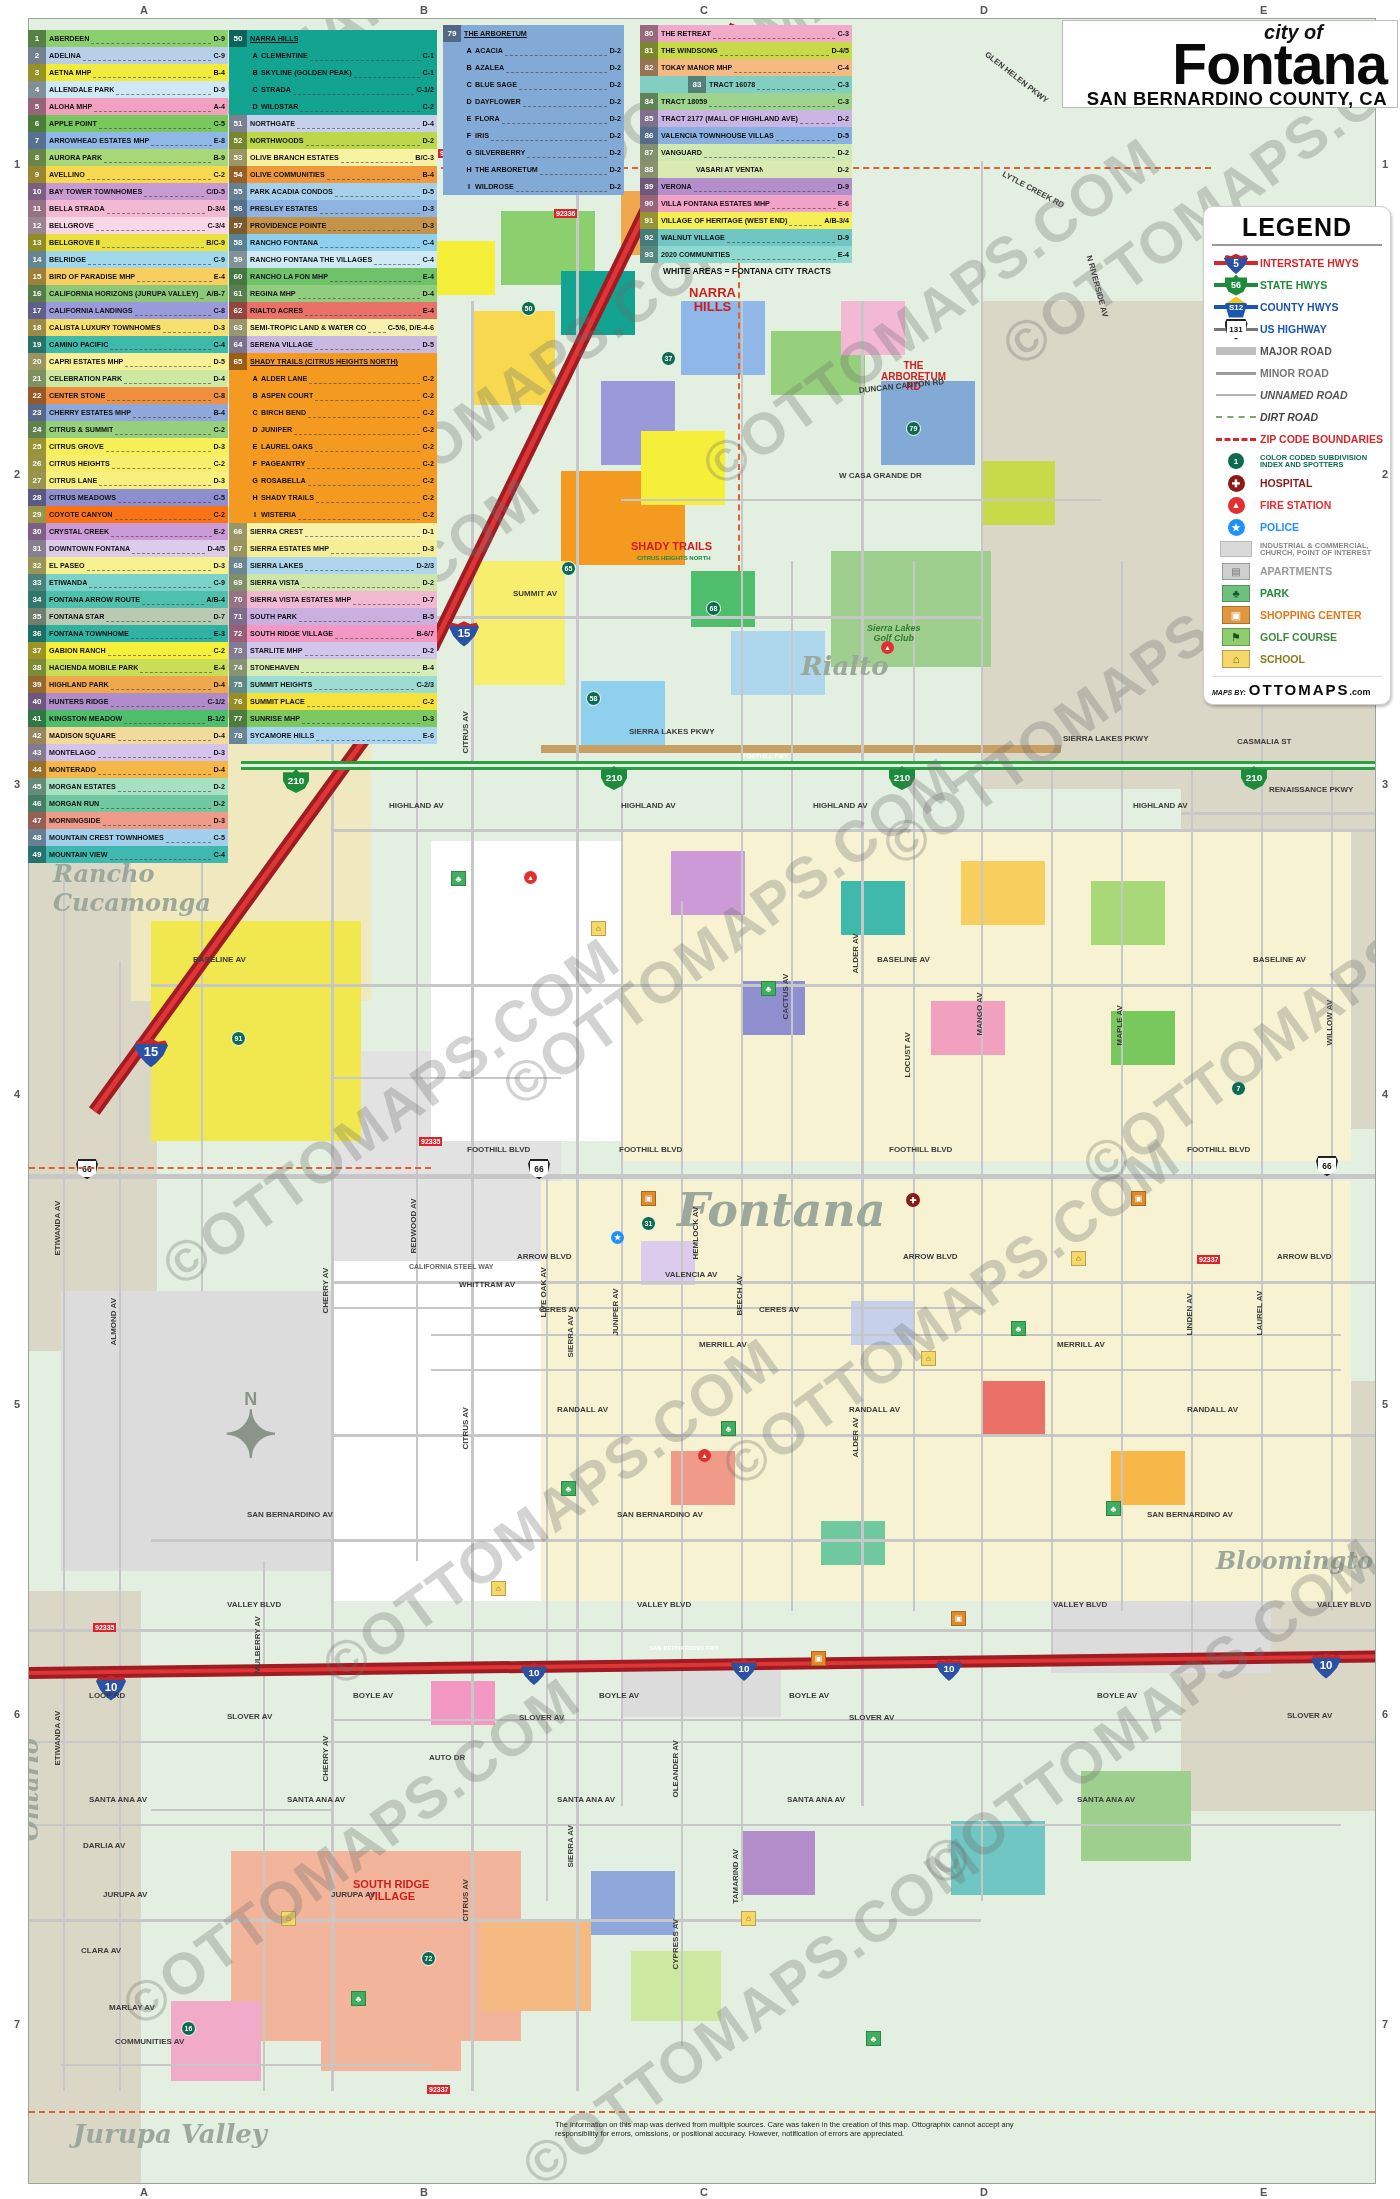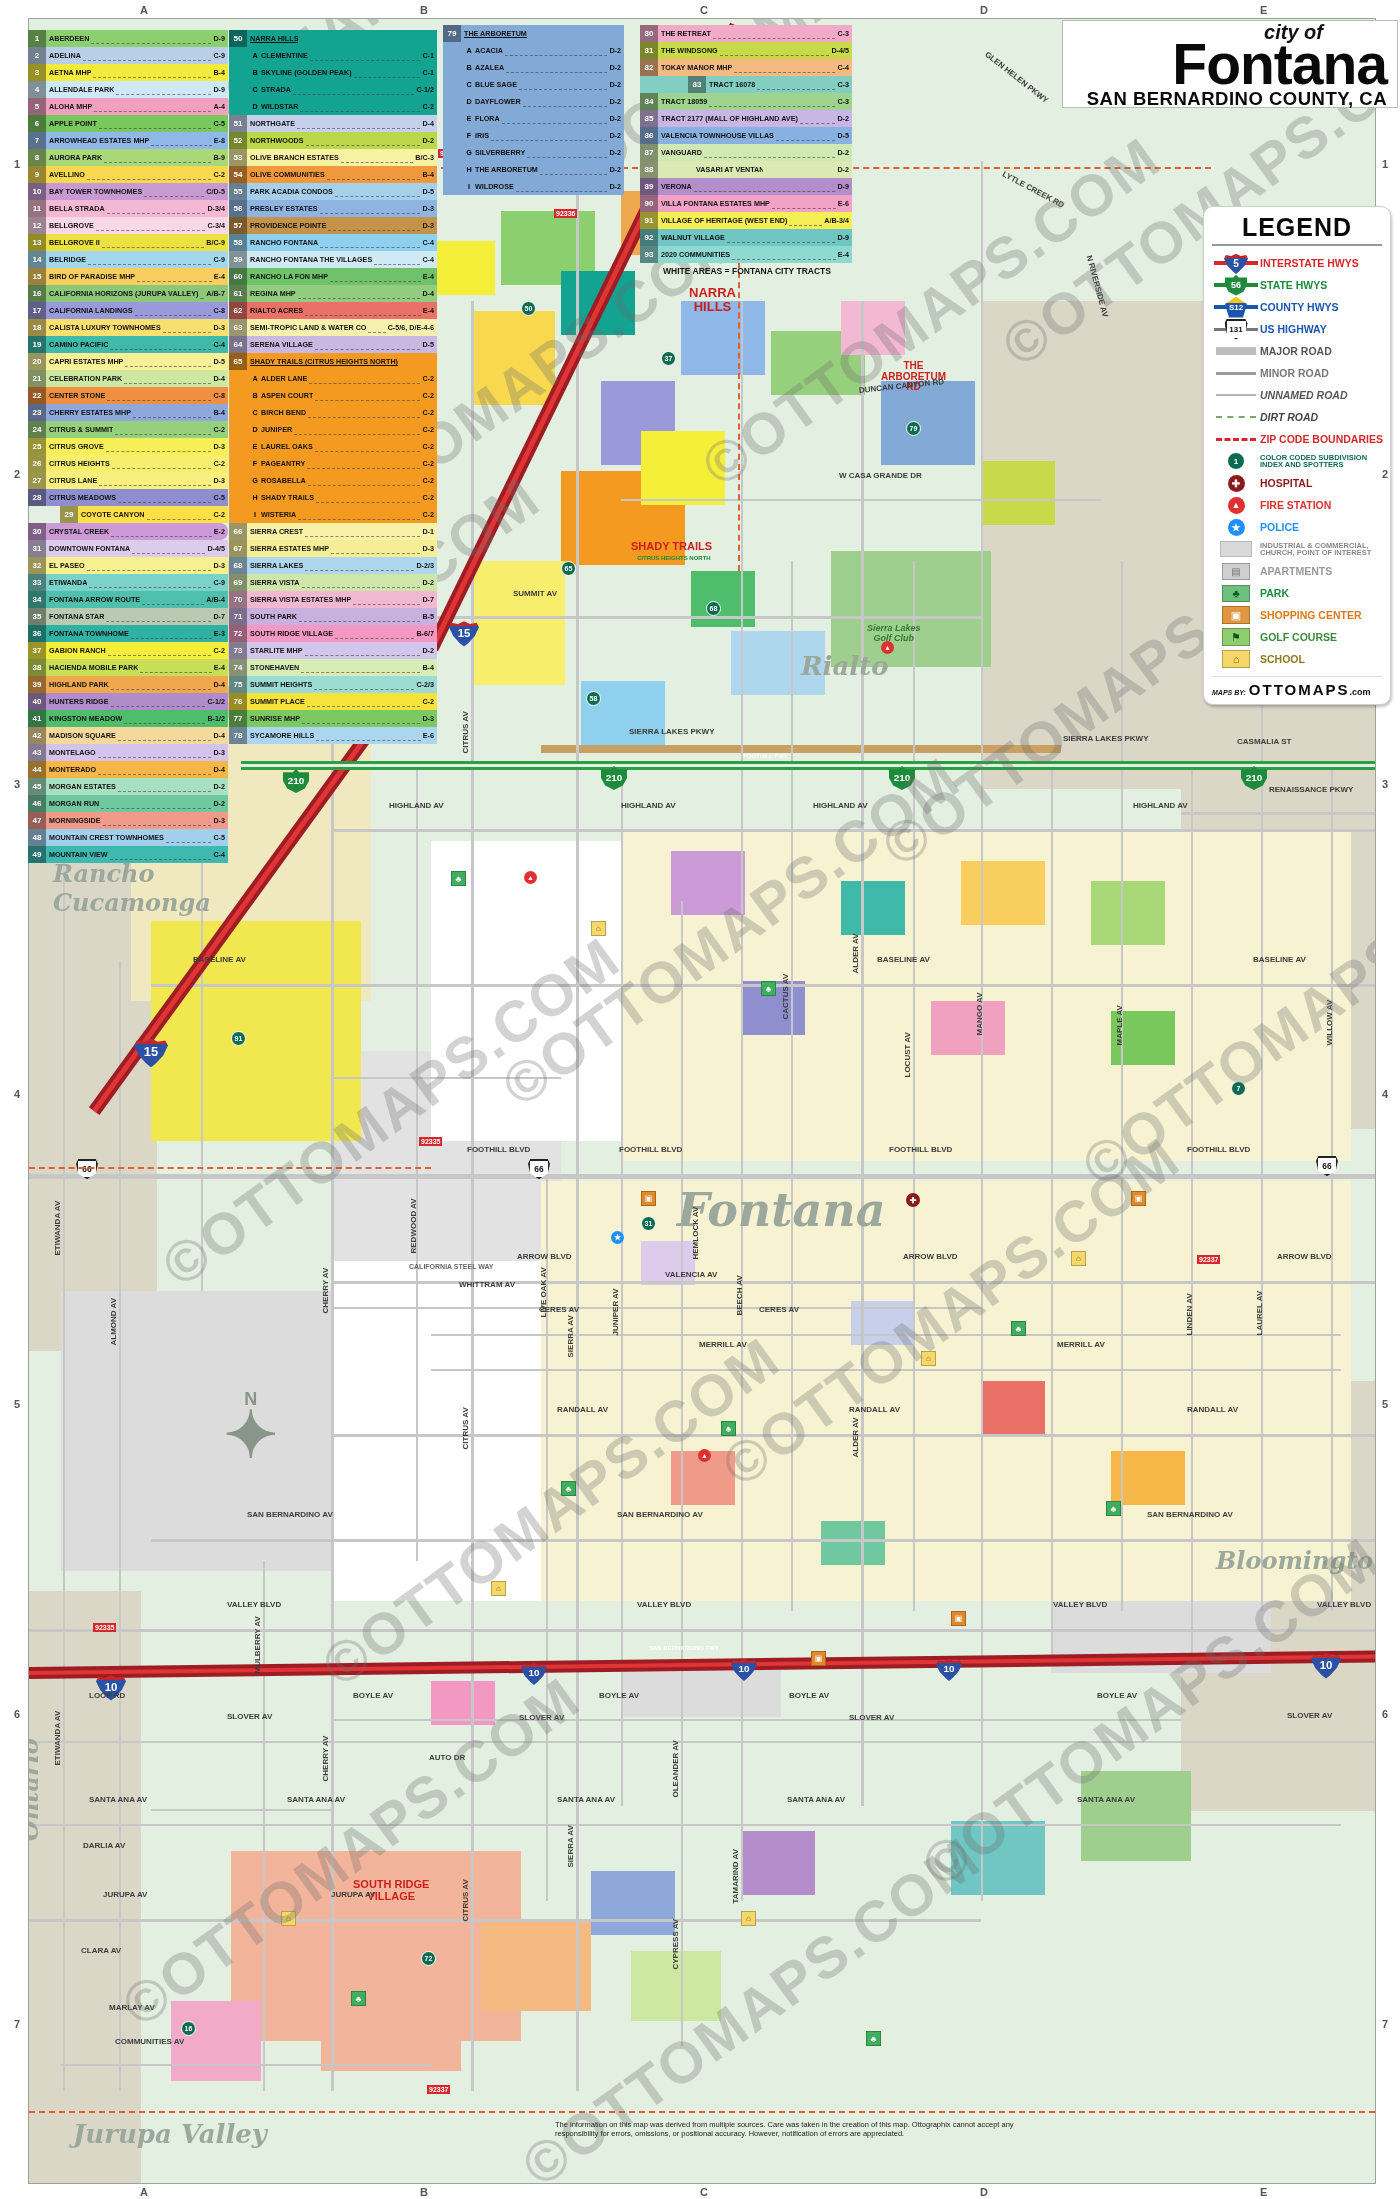--- a/index.html
+++ b/index.html
@@ -671,27 +671,27 @@
           <div class="idx-name">CITRUS LANE</div>
           <div class="idx-lead"></div>
           <div class="idx-grid">D-3</div>
         </div>
         <div class="idx-row" style="background: rgb(143, 143, 208);">
           <div class="idx-badge" style="background: rgb(89, 89, 129);">28</div>
           <div class="idx-name">CITRUS MEADOWS</div>
           <div class="idx-lead"></div>
           <div class="idx-grid">C-5</div>
         </div>
-        <div class="idx-row" style="background: #fde047; margin-left: 32px;">
+        <div class="idx-row" style="background: #f97316;">
           <div class="idx-badge" style="background: rgb(152, 148, 74);">29</div>
           <div class="idx-name">COYOTE CANYON</div>
           <div class="idx-lead"></div>
           <div class="idx-grid">C-2</div>
         </div>
-        <div class="idx-row" style="background: rgb(204, 154, 214); border-radius: 8px;">
+        <div class="idx-row" style="background: rgb(204, 154, 214);">
           <div class="idx-badge" style="background: rgb(126, 95, 133);">30</div>
           <div class="idx-name">CRYSTAL CREEK</div>
           <div class="idx-lead"></div>
           <div class="idx-grid">E-2</div>
         </div>
         <div class="idx-row" style="background: rgb(220, 203, 234);">
           <div class="idx-badge" style="background: rgb(136, 126, 145);">31</div>
           <div class="idx-name">DOWNTOWN FONTANA</div>
           <div class="idx-lead"></div>
           <div class="idx-grid">D-4/5</div>

